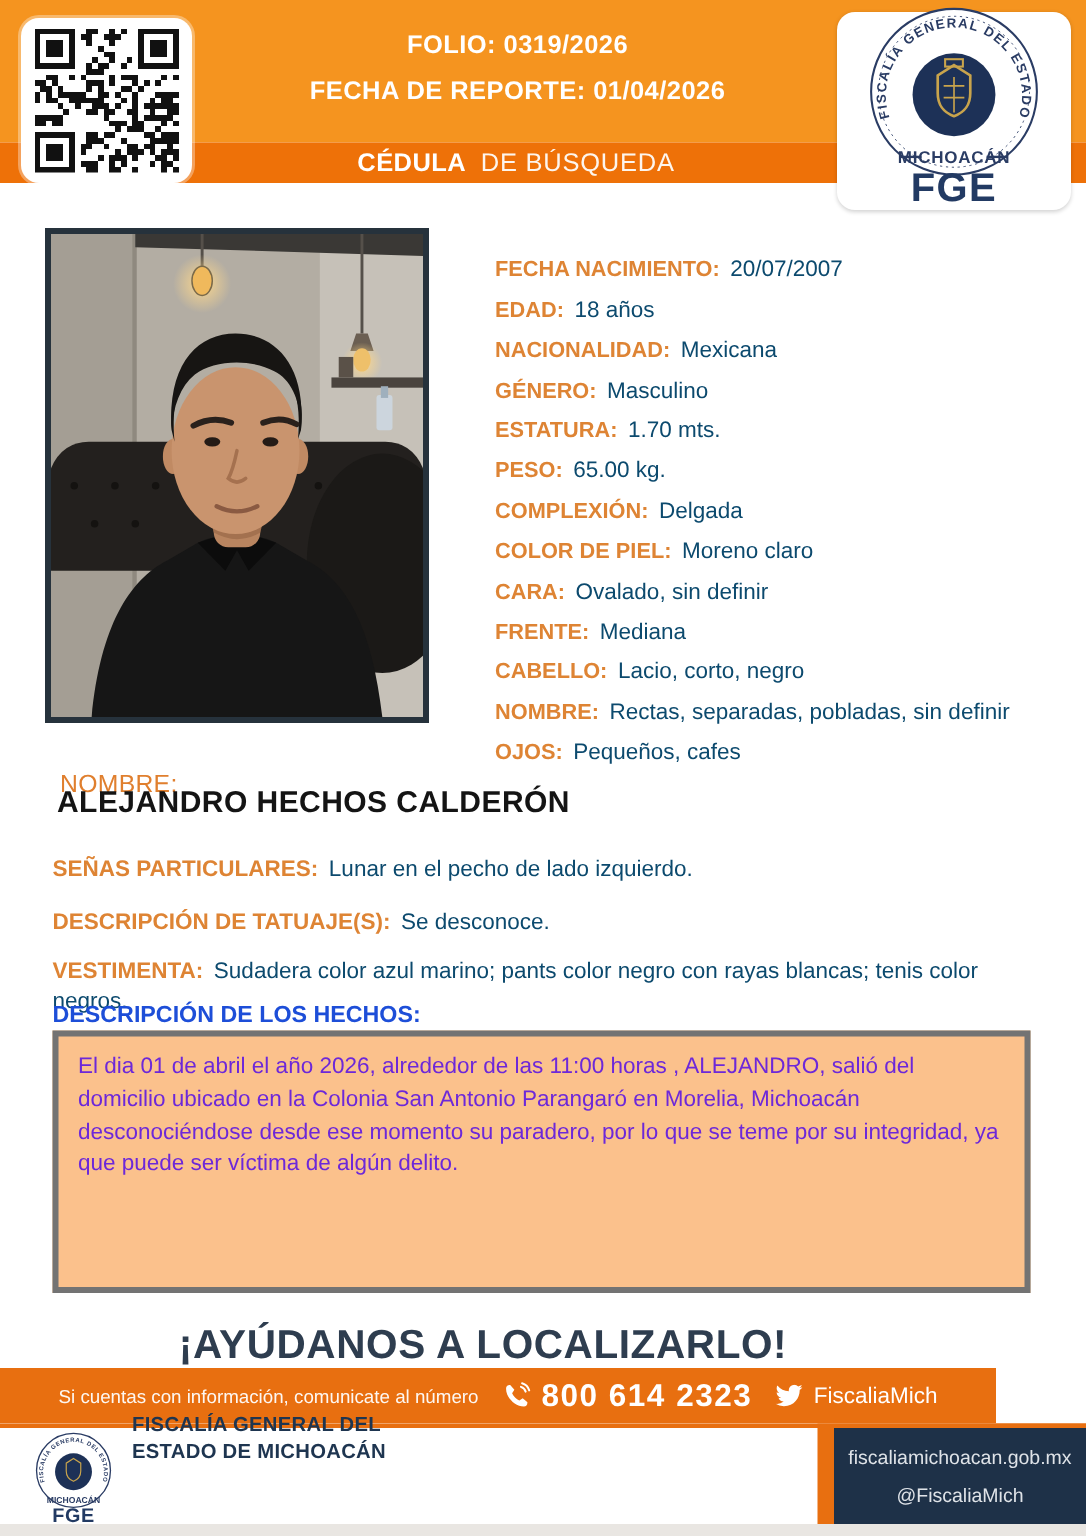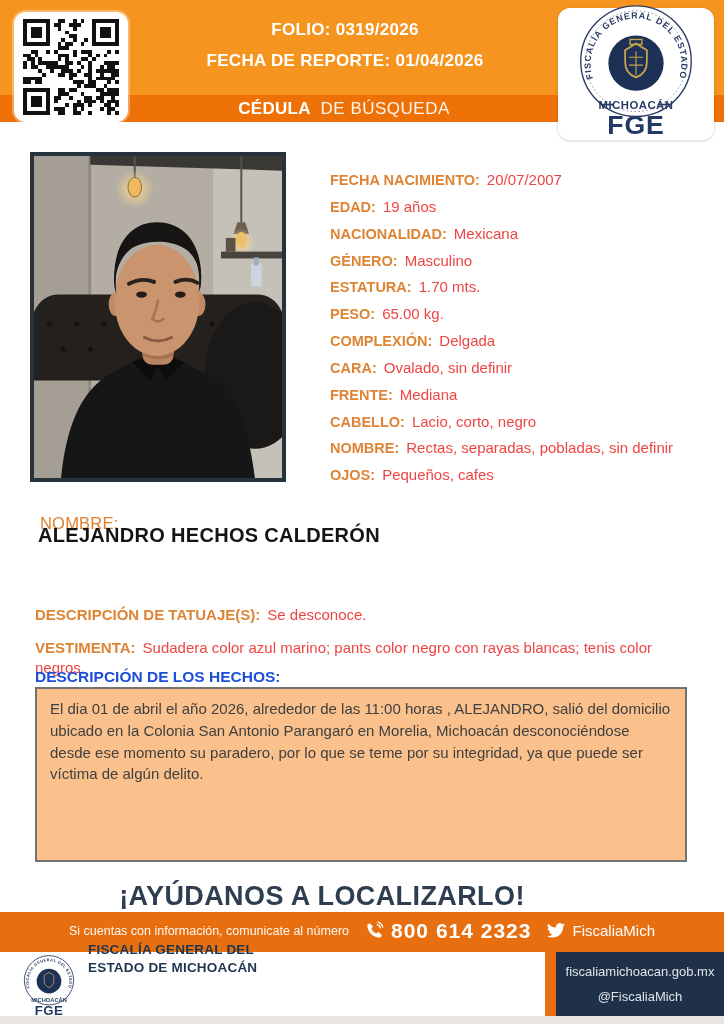--- a/index.html
+++ b/index.html
@@ -32,41 +32,41 @@
   }
   
   .photo {
     position:absolute; left:30px; top:152px; width:256px; height:330px;
     border:4px solid #26323c; background:#b3ada3;
   }
   .photo svg { width:100%; height:100%; display:block; }
   .details { position:absolute; left:330px; top:170px; width:358px; }
   .detail-row { margin-bottom:7px; font-size:15px; line-height:1.3; }
   .detail-label { color:#DE8434; font-weight:bold; font-size:14.5px; margin-right:7px; }
-  .detail-value { color:#ef4444; }
+  .detail-value { color:#0c4a6e; }
   .name-label { position:absolute; left:40px; top:502px; color:#E07F2E; font-weight:normal; font-size:16.5px; letter-spacing:.2px;margin-top:12px; }
   .name-value { position:absolute; left:38px; top:524px; color:#141414; font-weight:bold; font-size:20px; letter-spacing:.3px; }
   .attr-row { position:absolute; left:35px; width:670px; font-size:15px; line-height:1.3; }
   .attr-row .detail-label { font-size:15px; }
   .attr-senas { top:570px; }
   .attr-tatuajes { top:605px; }
   .attr-vestimenta { top:638px; }
   .hechos-label { position:absolute; left:35px; top:668px; color:#1d4ed8; font-weight:bold; font-size:15.5px; }
   .hechos-box {
     position:absolute; left:35px; top:687px; width:652px; height:175px;
-    background:#FBC18C; border:2px solid #737373; padding:9px 13px;
-    font-size:15px; color:#404040; line-height:1.45;
+    background:#FBC18C; border:4px solid #737373; padding:9px 13px;
+    font-size:15px; color:#6d28d9; line-height:1.45;
   }
   
   .cta {
     position:absolute; left:0; top:881px; width:644px; text-align:center;
     font-size:27px; font-weight:bold; color:#2E3D4F; letter-spacing:.4px;
   }
   .contact-bar {
-    position:absolute; left:0; top:912px; width:724px; height:37px; background:#E86F10;
+    position:absolute; left:0; top:912px; width:664px; height:37px; background:#E86F10;
     display:flex; align-items:center; justify-content:center; gap:16px; color:#fff;
   }
   .contact-prompt { font-size:12.5px; opacity:.95; }
   .contact-phone { display:flex; align-items:center; gap:7px; font-size:21px; font-weight:bold; letter-spacing:1px; }
   .contact-twitter { display:flex; align-items:center; gap:7px; font-size:15px; }
   
   .footer { position:absolute; left:0; top:949px; width:724px; height:67px; background:#fff; border-top:3px solid #E86F10; }
   .footer-seal { position:absolute; left:18px; top:953px; width:62px; height:66px; }
   .footer-org {
     position:absolute; left:88px; top:941px; color:#1E3550; font-weight:bold;
@@ -374,36 +374,40 @@
       <path d="M146 129 q12 -5 23 1" stroke="#2a211c" stroke-width="4" fill="none" stroke-linecap="round"></path>
       <ellipse cx="111" cy="142" rx="5.5" ry="3.2" fill="#241b16"></ellipse>
       <ellipse cx="151" cy="142" rx="5.5" ry="3.2" fill="#241b16"></ellipse>
       <path d="M128 148 q-3 14 -6 19 q6 5 12 0" stroke="#a5714f" stroke-width="2.4" fill="none" stroke-linecap="round"></path>
       <path d="M114 186 q14 7 28 0" stroke="#8a5a42" stroke-width="3" fill="none" stroke-linecap="round"></path>
     </svg>
   </div>
 
   <div class="details">
     <div class="detail-row"><span class="detail-label">FECHA NACIMIENTO:</span><span class="detail-value">20/07/2007</span></div>
-    <div class="detail-row"><span class="detail-label">EDAD:</span><span class="detail-value">19 años</span></div>
+    <div class="detail-row"><span class="detail-label">EDAD:</span><span class="detail-value">18 años</span></div>
     <div class="detail-row"><span class="detail-label">NACIONALIDAD:</span><span class="detail-value">Mexicana</span></div>
     <div class="detail-row"><span class="detail-label">GÉNERO:</span><span class="detail-value">Masculino</span></div>
     <div class="detail-row"><span class="detail-label">ESTATURA:</span><span class="detail-value">1.70 mts.</span></div>
     <div class="detail-row"><span class="detail-label">PESO:</span><span class="detail-value">65.00 kg.</span></div>
     <div class="detail-row"><span class="detail-label">COMPLEXIÓN:</span><span class="detail-value">Delgada</span></div>
+    <div class="detail-row"><span class="detail-label">COLOR DE PIEL:</span><span class="detail-value">Moreno claro</span></div>
     <div class="detail-row"><span class="detail-label">CARA:</span><span class="detail-value">Ovalado, sin definir</span></div>
     <div class="detail-row"><span class="detail-label">FRENTE:</span><span class="detail-value">Mediana</span></div>
     <div class="detail-row"><span class="detail-label">CABELLO:</span><span class="detail-value">Lacio, corto, negro</span></div>
     <div class="detail-row"><span class="detail-label">NOMBRE:</span><span class="detail-value">Rectas, separadas, pobladas, sin definir</span></div>
     <div class="detail-row"><span class="detail-label">OJOS:</span><span class="detail-value">Pequeños, cafes</span></div>
   </div>
 
   <div class="name-label">NOMBRE:</div>
   <div class="name-value">ALEJANDRO HECHOS CALDERÓN</div>
 
+  <div class="attr-row attr-senas">
+    <span class="detail-label">SEÑAS PARTICULARES:</span><span class="detail-value">Lunar en el pecho de lado izquierdo.</span>
+  </div>
   <div class="attr-row attr-tatuajes">
     <span class="detail-label">DESCRIPCIÓN DE TATUAJE(S):</span><span class="detail-value">Se desconoce.</span>
   </div>
   <div class="attr-row attr-vestimenta">
     <span class="detail-label">VESTIMENTA:</span><span class="detail-value">Sudadera color azul marino; pants color negro con rayas blancas; tenis color negros.</span>
   </div>
 
   <div class="hechos-label">DESCRIPCIÓN DE LOS HECHOS:</div>
   <div class="hechos-box">El dia 01 de abril el año 2026, alrededor de las 11:00 horas , ALEJANDRO, salió del domicilio ubicado en la Colonia San Antonio Parangaró en Morelia, Michoacán desconociéndose desde ese momento su paradero, por lo que se teme por su integridad, ya que puede ser víctima de algún delito.</div>
 

